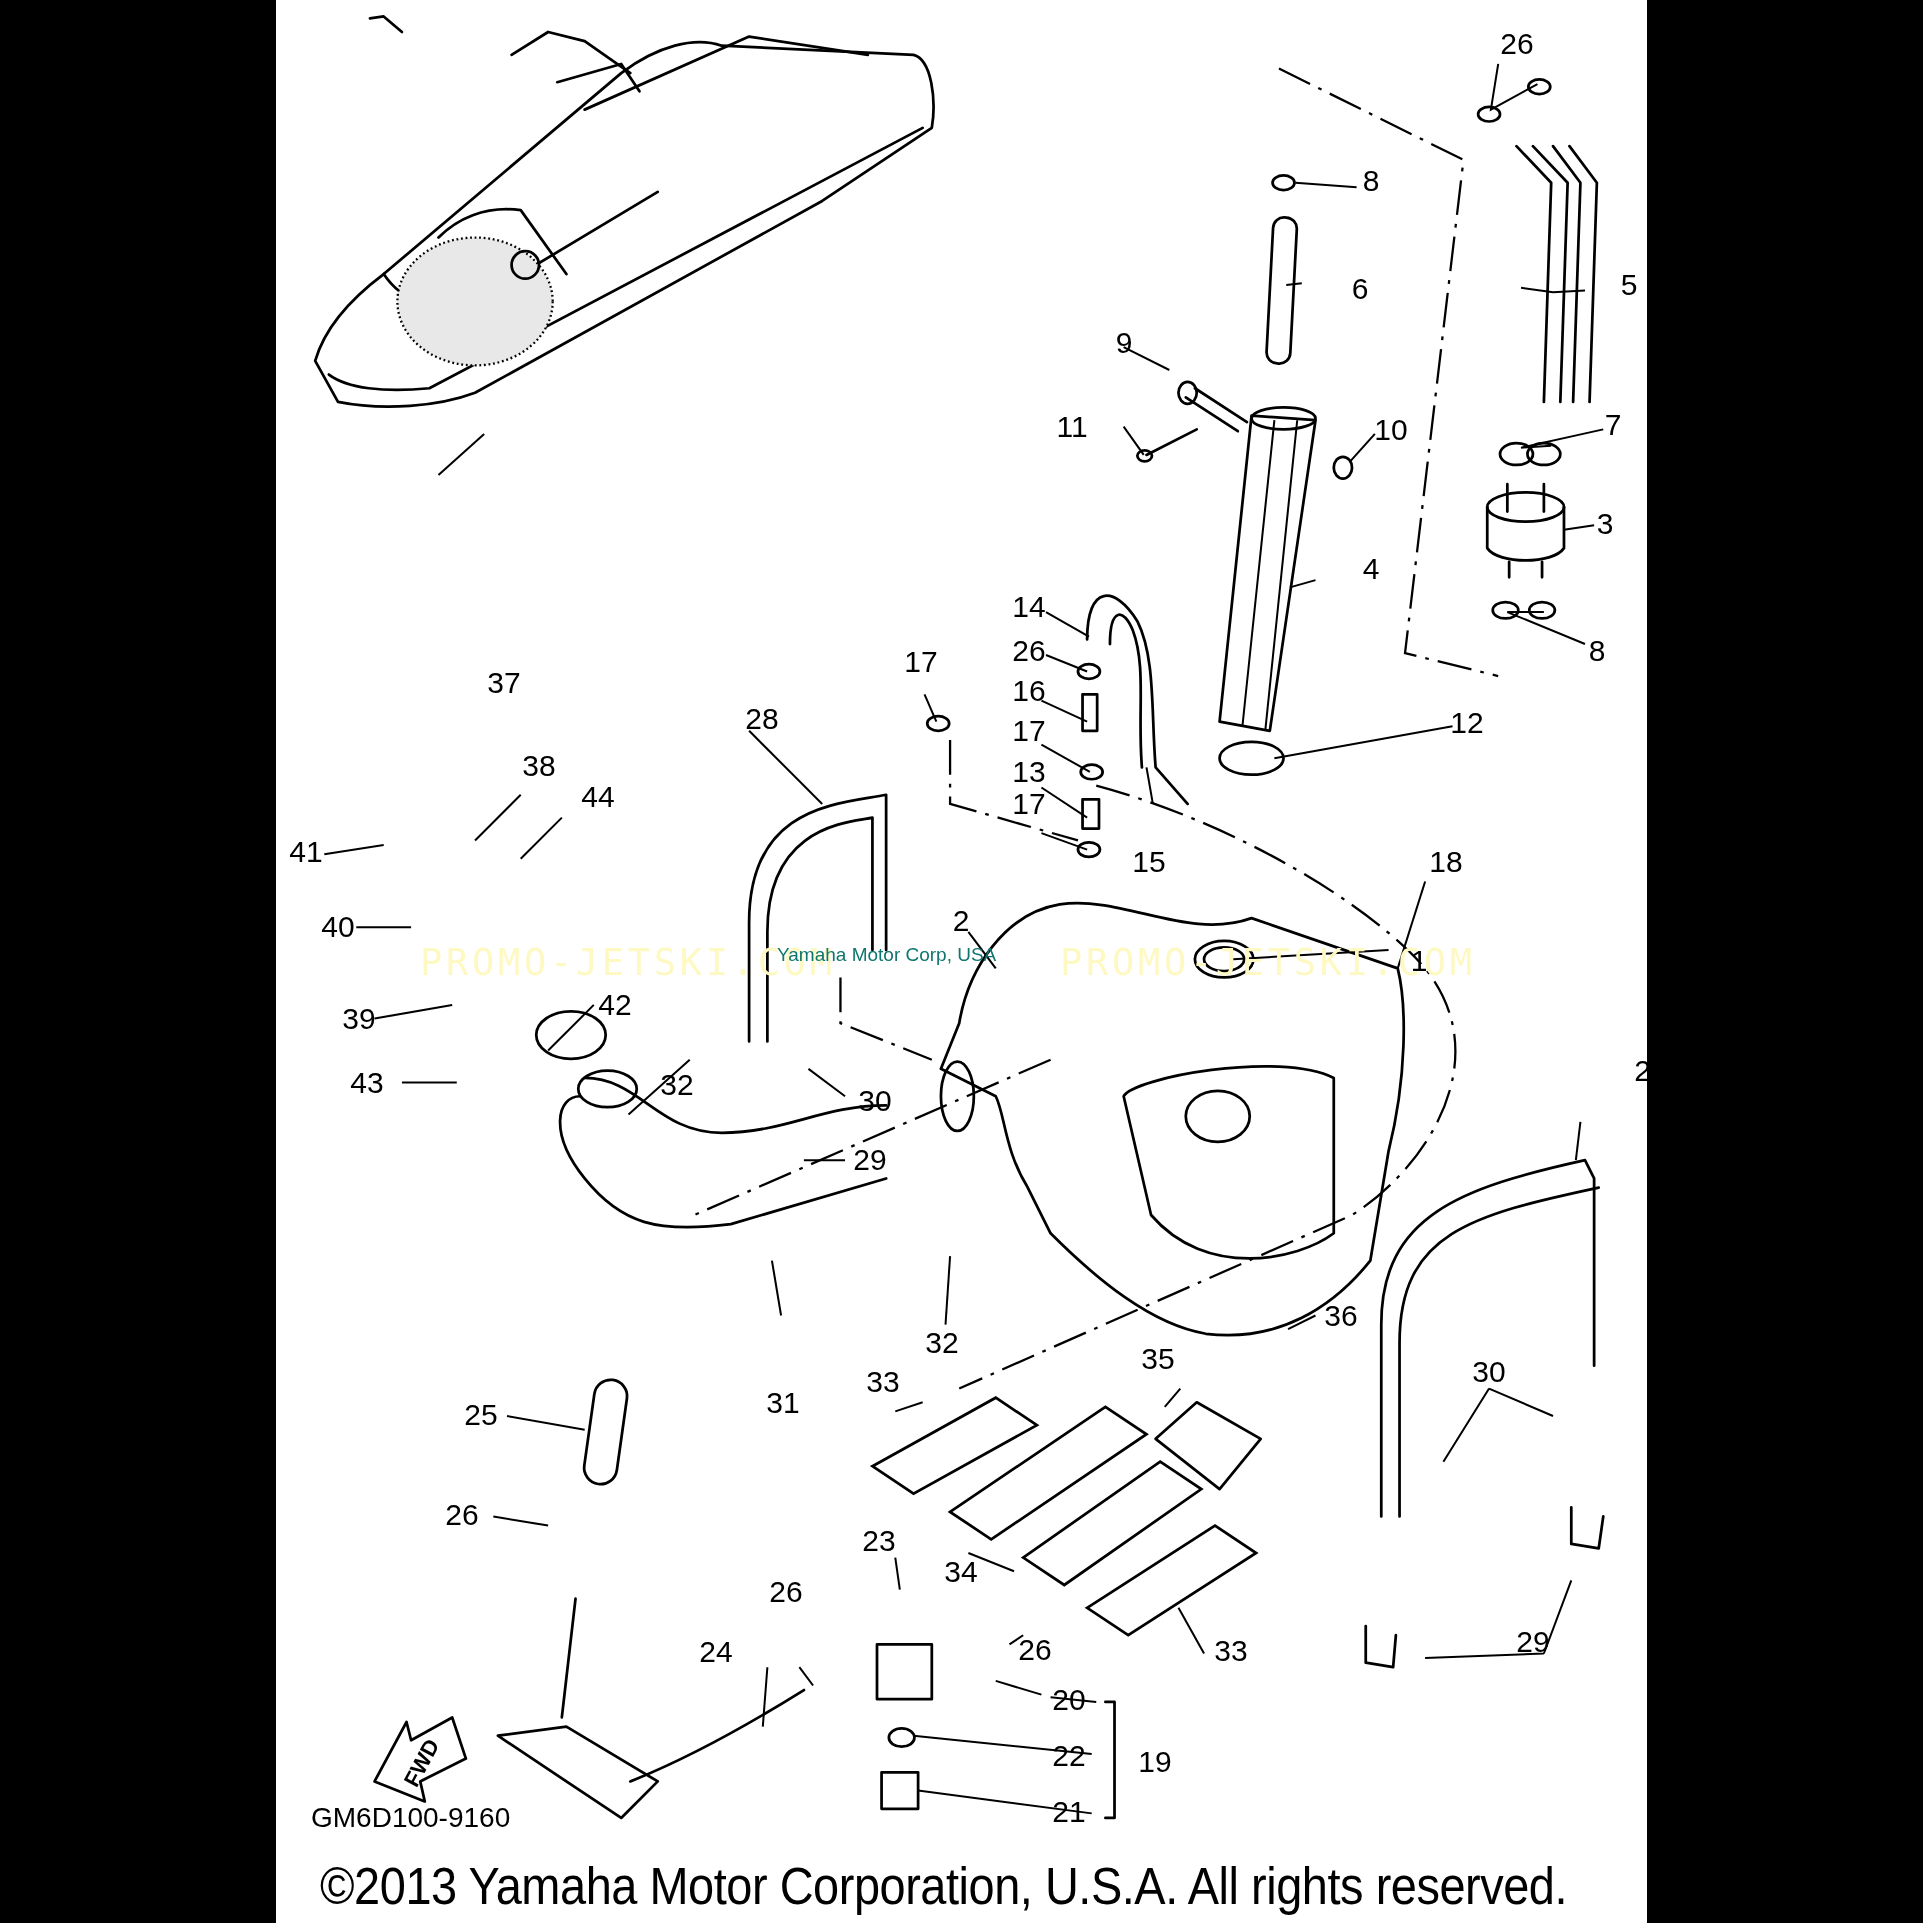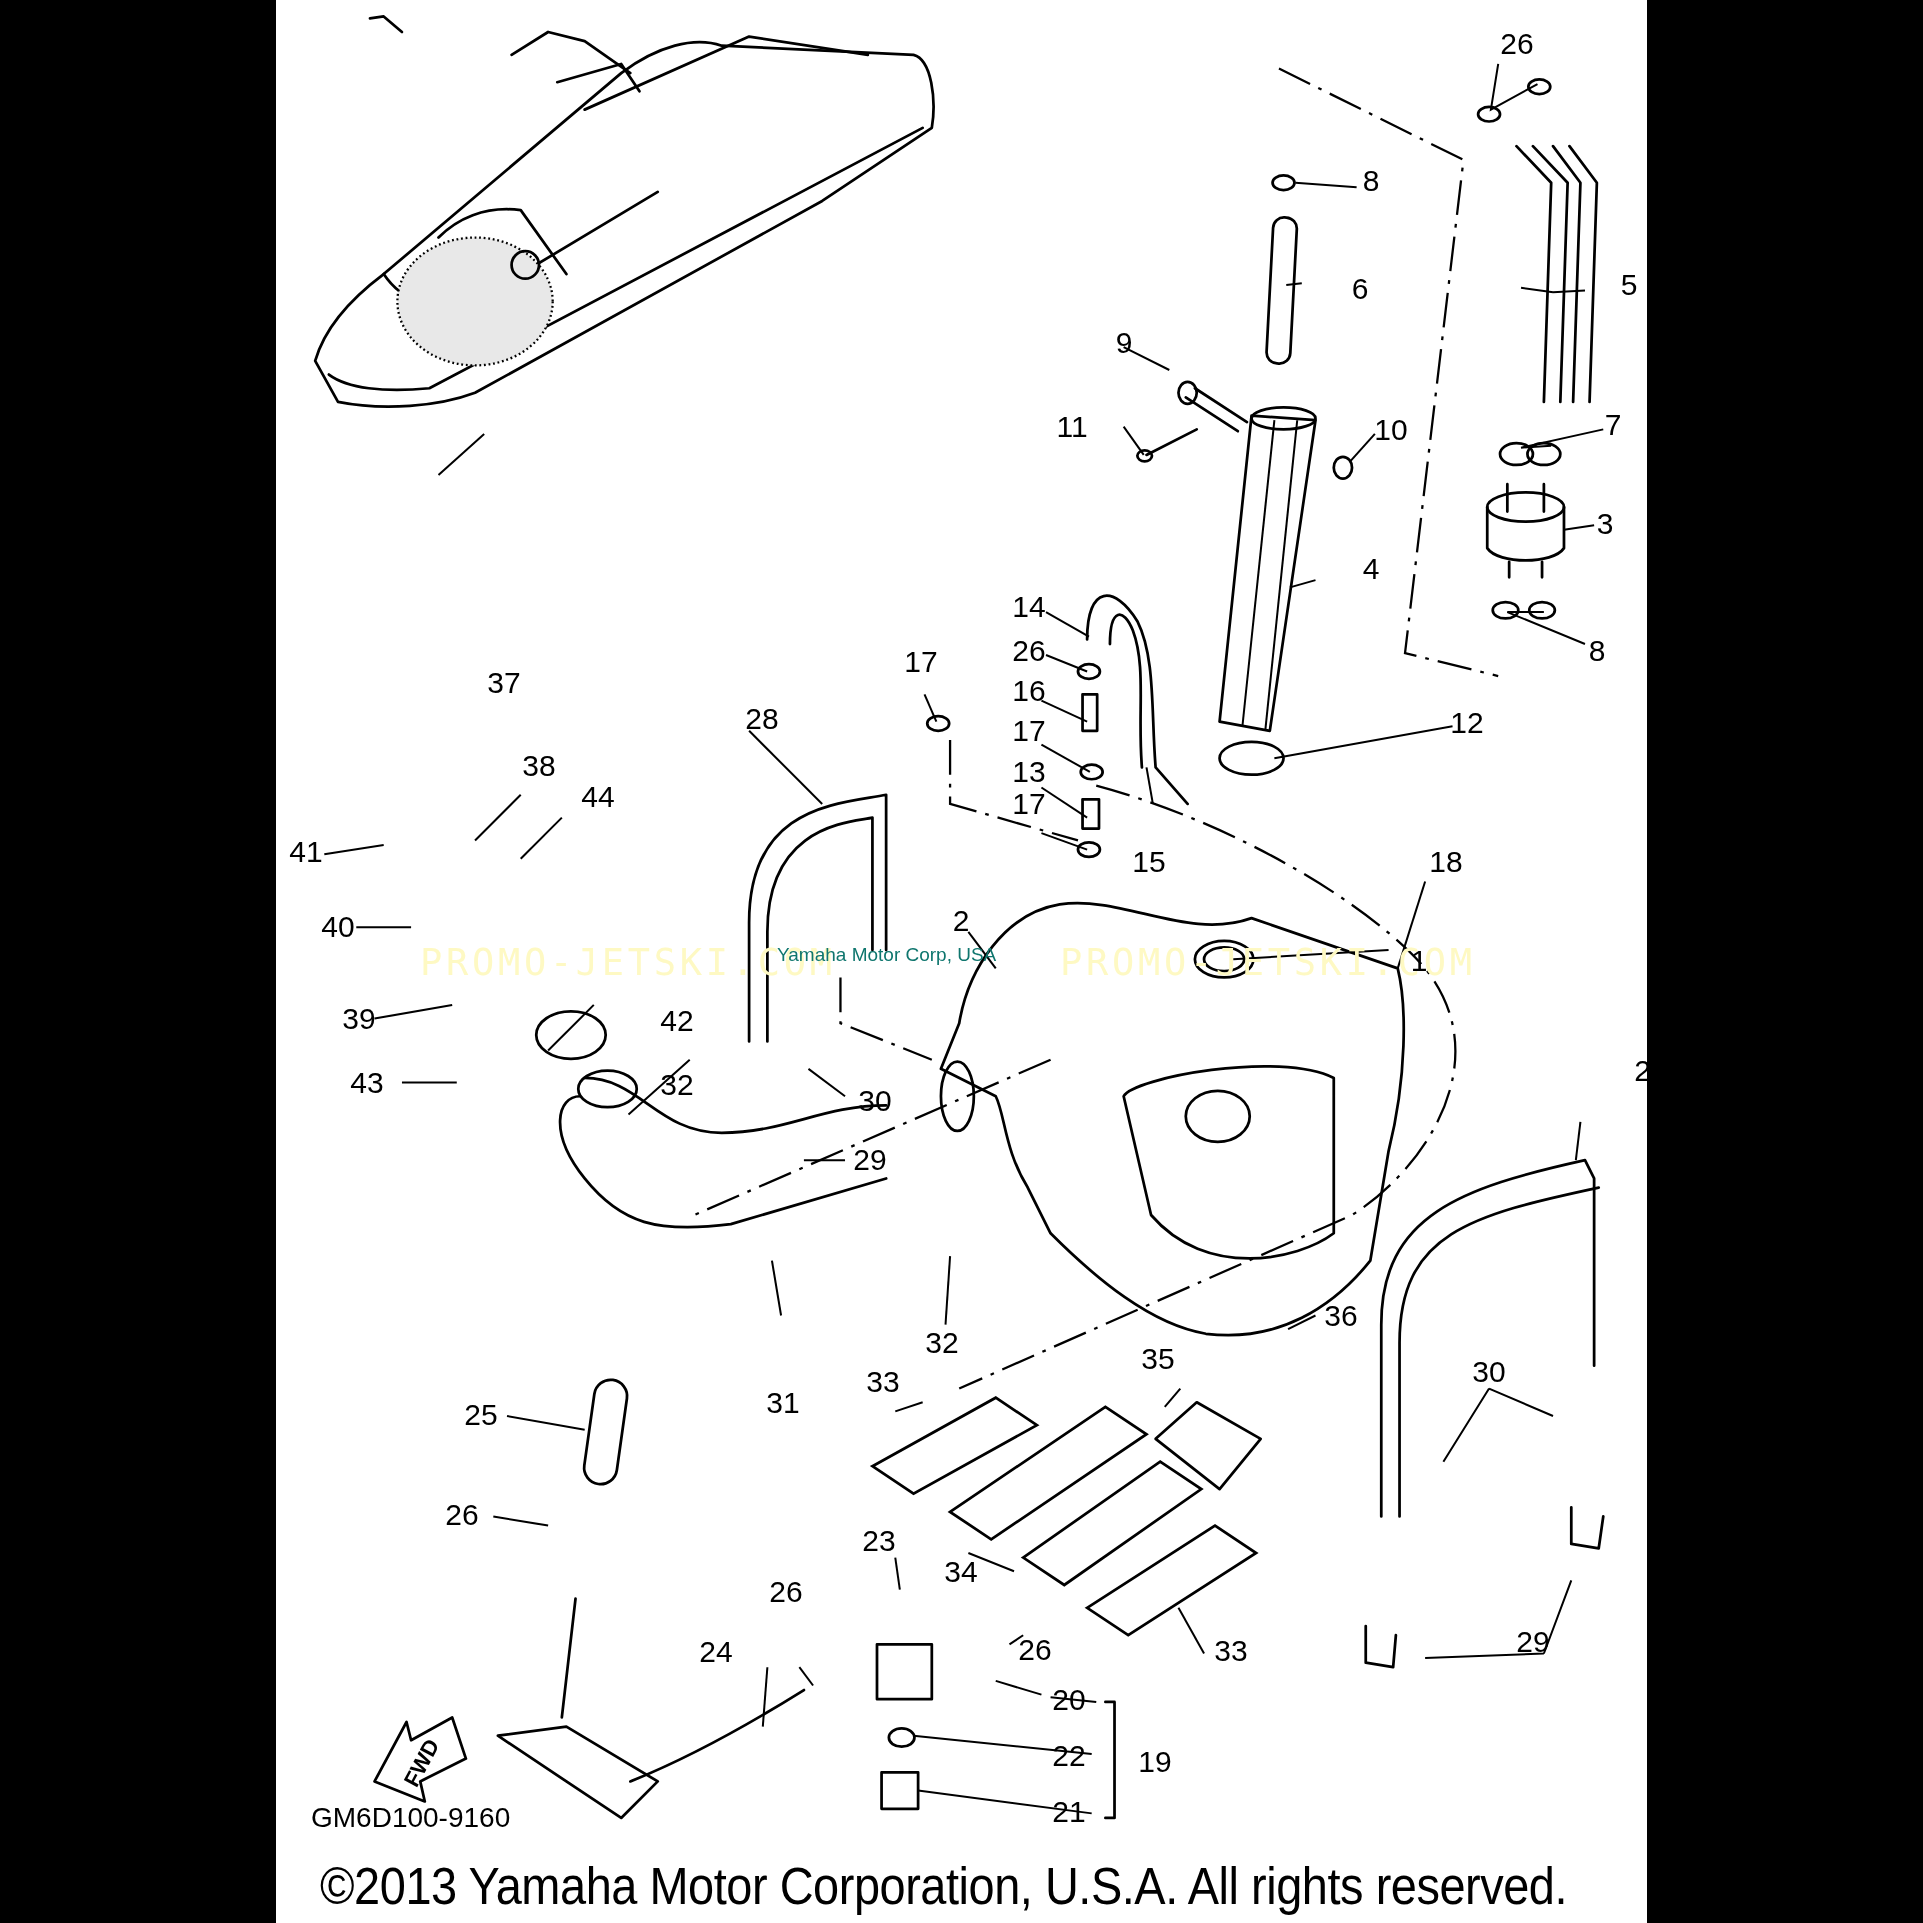--- a/index.html
+++ b/index.html
@@ -243,19 +243,19 @@
 <div class="lbl" style="left:883px;top:1382px;">33</div>
 <div class="lbl" style="left:1231px;top:1651px;">33</div>
 <div class="lbl" style="left:961px;top:1572px;">34</div>
 <div class="lbl" style="left:1158px;top:1359px;">35</div>
 <div class="lbl" style="left:1341px;top:1316px;">36</div>
 <div class="lbl" style="left:504px;top:683px;">37</div>
 <div class="lbl" style="left:539px;top:766px;">38</div>
 <div class="lbl" style="left:359px;top:1019px;">39</div>
 <div class="lbl" style="left:338px;top:927px;">40</div>
 <div class="lbl" style="left:306px;top:852px;">41</div>
-<div class="lbl" style="left:677px;top:1005px;margin-top:16px;">42</div>
+<div class="lbl" style="left:615px;top:1005px;">42</div>
 <div class="lbl" style="left:367px;top:1083px;">43</div>
 <div class="lbl" style="left:598px;top:797px;">44</div>
 
 <div class="code">GM6D100-9160</div>
 <div class="copy">©2013 Yamaha Motor Corporation, U.S.A. All rights reserved.</div>
 
 
 </body></html>

